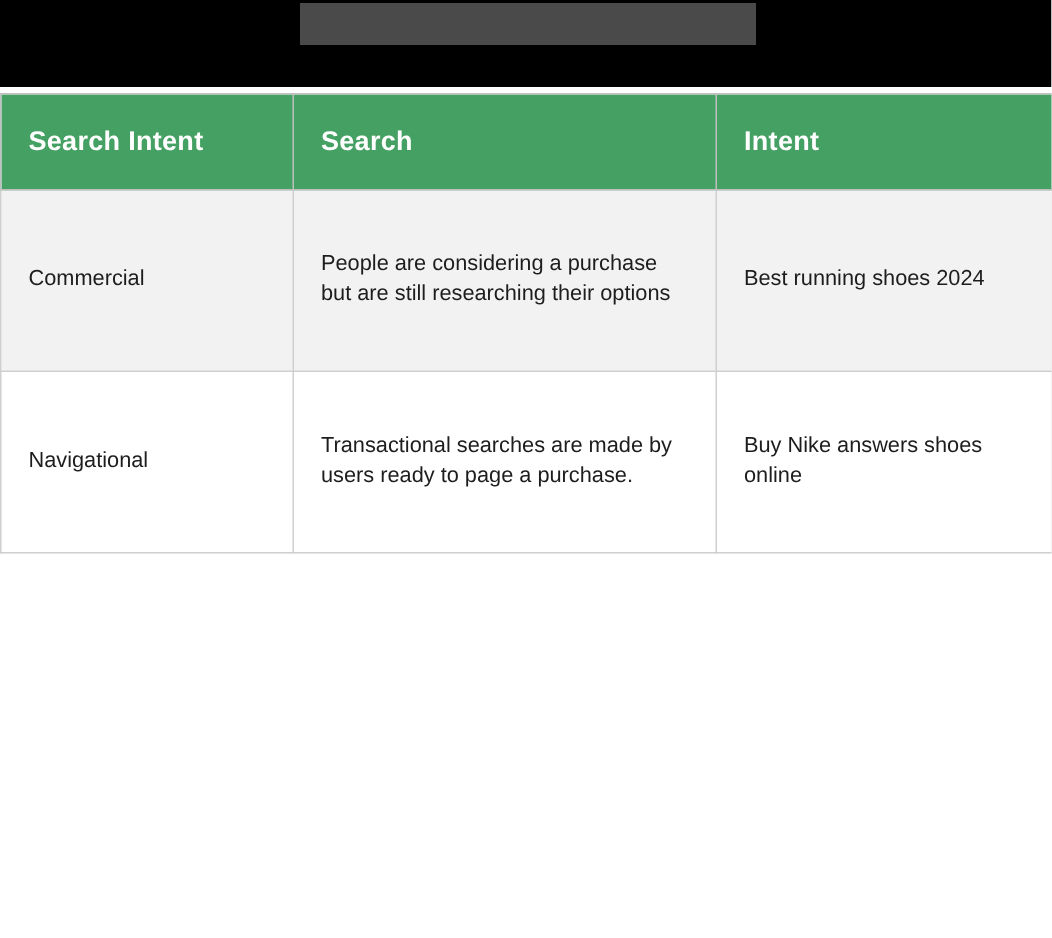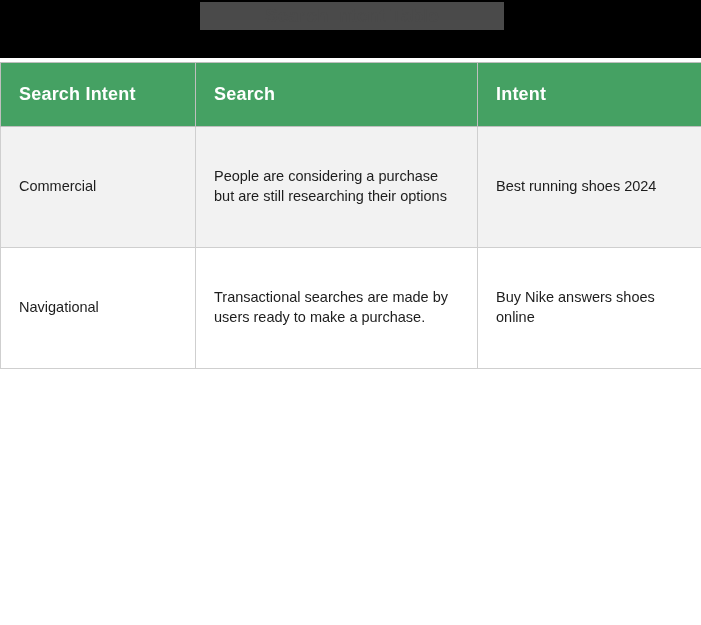--- a/index.html
+++ b/index.html
@@ -120,20 +120,20 @@
         </tr>
       </thead>
       <tbody>
         <tr class="alt r3">
           <td class="term">Commercial</td>
           <td class="meaning">People are considering a purchase but are still researching their options</td>
           <td class="example">Best running shoes 2024</td>
         </tr>
         <tr class="plain r4">
           <td class="term">Navigational</td>
-          <td class="meaning">Transactional searches are made by users ready to make a purchase.</td>
+          <td class="meaning">Transactional searches are made by users ready to page a purchase.</td>
           <td class="example">Buy Nike answers shoes online</td>
         </tr>
       </tbody>
     </table>
   </div>
 
 </div>
 
 </body></html>

